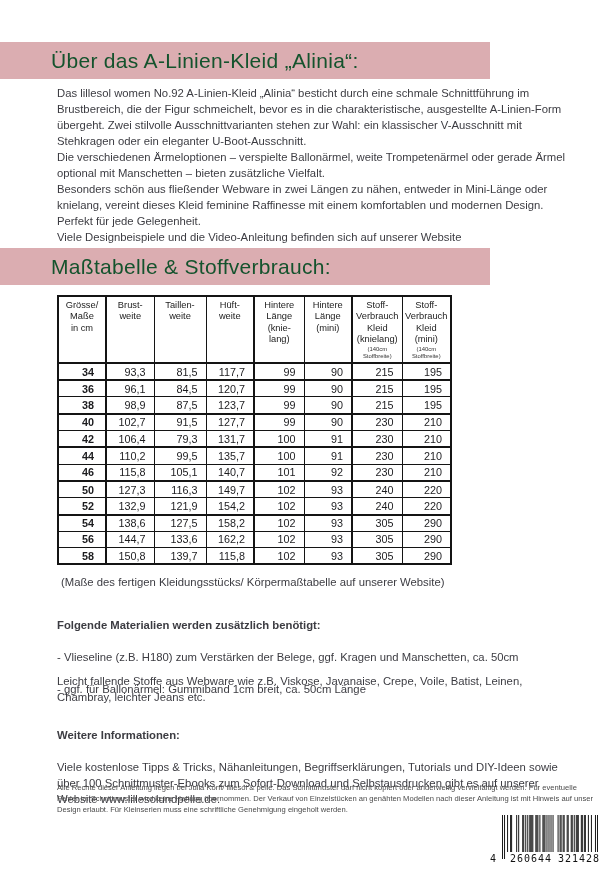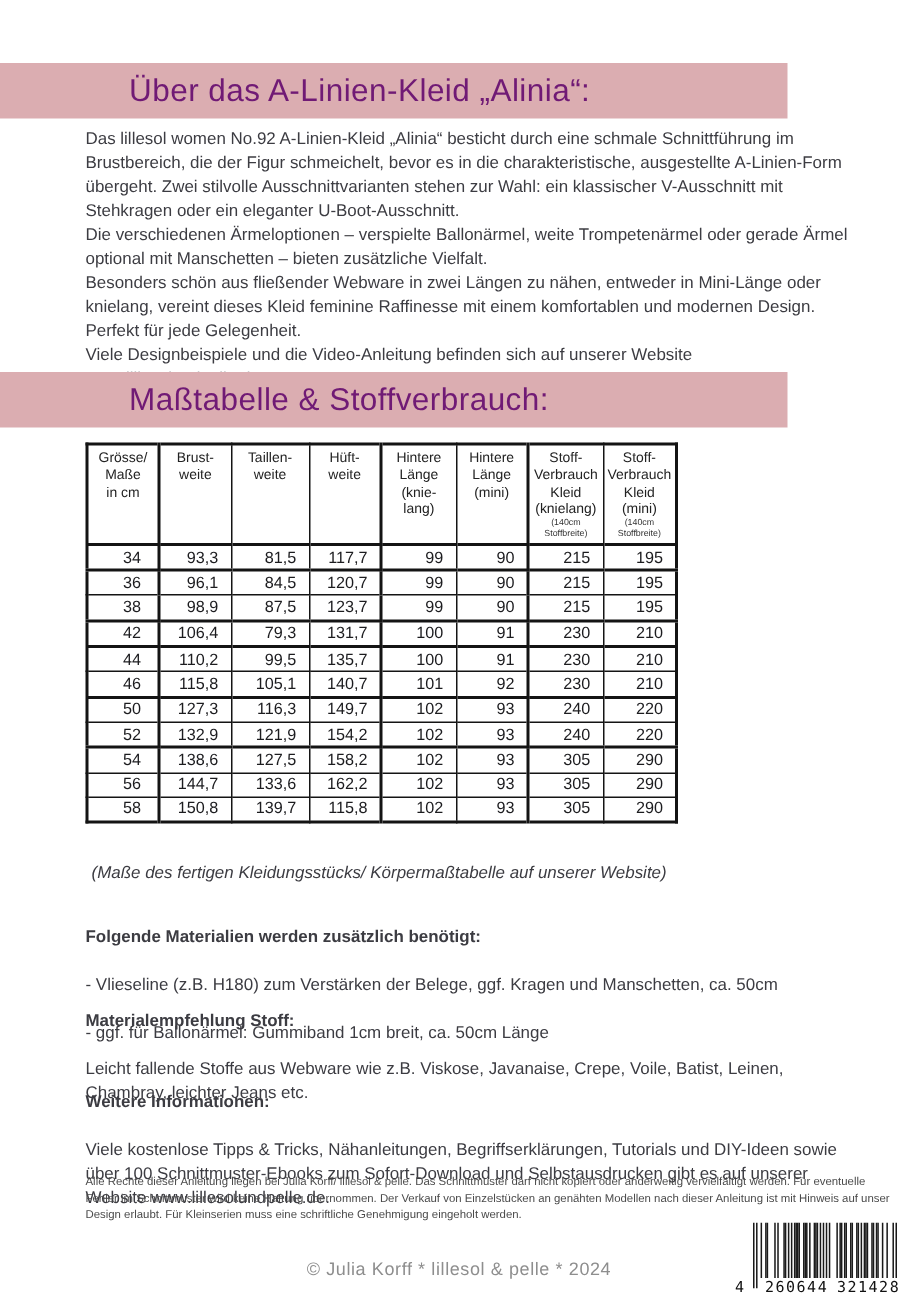--- a/index.html
+++ b/index.html
@@ -2,43 +2,43 @@
 <html style="--accent: #dbadb1;"><head>
 <meta charset="utf-8">
 <style>
   html,body{margin:0;padding:0;background:#fff;}
   .page{
     position:relative;width:612px;height:872px;background:#ffffff;overflow:hidden;
     font-family:"Liberation Sans","DejaVu Sans",sans-serif;color:#3c3c42;
   }
   .heading-bar{
     position:absolute;left:0;width:439px;height:37px;background:var(--accent,#dbadb1);
-    color:#701a75;display:flex;align-items:center;padding-left:86px;
+    color:#14532d;display:flex;align-items:center;padding-left:51px;
     font-size:21px;font-weight:300;letter-spacing:.3px;
   }
   #bar-about{top:42px;}
   #bar-table{top:248px;}
   .body-text{position:absolute;left:57px;font-size:11.3px;line-height:16px;color:#3c3c42;white-space:pre-line;}
   #about-paragraph{top:85px;width:510px;}
   
   .mtable{position:absolute;left:57px;top:295px;border-collapse:collapse;table-layout:fixed;}
   .mtable,.mtable th,.mtable td{border:1px solid #141414;}
   .mtable{border-width:2px;}
   .mtable th{
     border-bottom-width:2px;font-weight:400;font-size:9.3px;line-height:1.22;
     text-align:center;vertical-align:top;padding:3px 1px 2px 1px;color:#222;white-space:pre-line;
   }
   .mtable th .note{display:block;font-size:5.9px;line-height:1.15;margin-top:1px;color:#333;}
   .mtable td{
     font-size:10.8px;color:#1c1c1f;text-align:right;padding:1px 8px 1px 0;height:13.3px;white-space:pre;
   }
-  .mtable td.size{font-weight:400;padding-right:11px;padding-left:15px;}
+  .mtable td.size{font-weight:700;padding-right:11px;padding-left:15px;}
   .mtable td.v-thick,.mtable th.v-thick{border-right-width:2px;margin-left:15px;}
   .mtable tr.h-thick td{border-bottom-width:2px;}
-  #table-footnote{top:574px;left:61px;width:520px;font-style:italic;}
+  #table-footnote{top:574px;left:61px;width:520px;}
   
   .sec-heading{font-weight:700;}
   #materials-block{top:601px;width:520px;}
   #fabric-block{top:657px;width:522px;}
   #info-block{top:711px;width:520px;}
   #legal-text{
     position:absolute;left:57px;top:782px;width:542px;
     font-size:7.6px;line-height:11.2px;color:#4a4a4a;
   }
   #copyright{
@@ -139,20 +139,30 @@
         <tr class="h-thick">
           <td class="size v-thick">38</td>
           <td>98,9</td>
           <td>87,5</td>
           <td class="v-thick">123,7</td>
           <td>99</td>
           <td class="v-thick">90</td>
           <td>215</td>
           <td>195</td>
         </tr>
+        <tr>
+          <td class="size v-thick">40</td>
+          <td>102,7</td>
+          <td>91,5</td>
+          <td class="v-thick">127,7</td>
+          <td>99</td>
+          <td class="v-thick">90</td>
+          <td>230</td>
+          <td>210</td>
+        </tr>
         <tr class="h-thick">
           <td class="size v-thick">42</td>
           <td>106,4</td>
           <td>79,3</td>
           <td class="v-thick">131,7</td>
           <td>100</td>
           <td class="v-thick">91</td>
           <td>230</td>
           <td>210</td>
         </tr>
@@ -231,32 +241,30 @@
 
   <div class="body-text" id="table-footnote">(Maße des fertigen Kleidungsstücks/ Körpermaßtabelle auf unserer Website)</div>
 
   <div class="body-text" id="materials-block">
     <div class="sec-heading">Folgende Materialien werden zusätzlich benötigt:</div>
     <div>- Vlieseline (z.B. H180) zum Verstärken der Belege, ggf. Kragen und Manschetten, ca. 50cm</div>
     <div>- ggf. für Ballonärmel: Gummiband 1cm breit, ca. 50cm Länge</div>
   </div>
 
   <div class="body-text" id="fabric-block">
-    <div class="sec-heading">Materialempfehlung Stoff:</div>
     <div>Leicht fallende Stoffe aus Webware wie z.B. Viskose, Javanaise, Crepe, Voile, Batist, Leinen, Chambray, leichter Jeans etc.</div>
   </div>
 
   <div class="body-text" id="info-block">
     <div class="sec-heading">Weitere Informationen:</div>
     <div>Viele kostenlose Tipps &amp; Tricks, Nähanleitungen, Begriffserklärungen, Tutorials und DIY-Ideen sowie über 100 Schnittmuster-Ebooks zum Sofort-Download und Selbstausdrucken gibt es auf unserer Website www.lillesolundpelle.de.</div>
   </div>
 
   <div id="legal-text">Alle Rechte dieser Anleitung liegen bei Julia Korff/ lillesol &amp; pelle. Das Schnittmuster darf nicht kopiert oder anderweitig vervielfältigt werden. Für eventuelle Fehler im Schnittmuster wird keine Haftung übernommen. Der Verkauf von Einzelstücken an genähten Modellen nach dieser Anleitung ist mit Hinweis auf unser Design erlaubt. Für Kleinserien muss eine schriftliche Genehmigung eingeholt werden.</div>
 
-  <div id="copyright">© Julia Korff * lillesol &amp; pelle * 2024</div>
 
   <div id="barcode">
     <svg width="96" height="44" viewBox="0 0 95 44" preserveAspectRatio="none">
         <rect x="0" y="0" width="1" height="44" fill="#1a1a1a"></rect>
         <rect x="2" y="0" width="1" height="44" fill="#1a1a1a"></rect>
         <rect x="5" y="0" width="1" height="37" fill="#1a1a1a"></rect>
         <rect x="8" y="0" width="1" height="37" fill="#1a1a1a"></rect>
         <rect x="9" y="0" width="1" height="37" fill="#1a1a1a"></rect>
         <rect x="14" y="0" width="1" height="37" fill="#1a1a1a"></rect>
         <rect x="16" y="0" width="1" height="37" fill="#1a1a1a"></rect>

